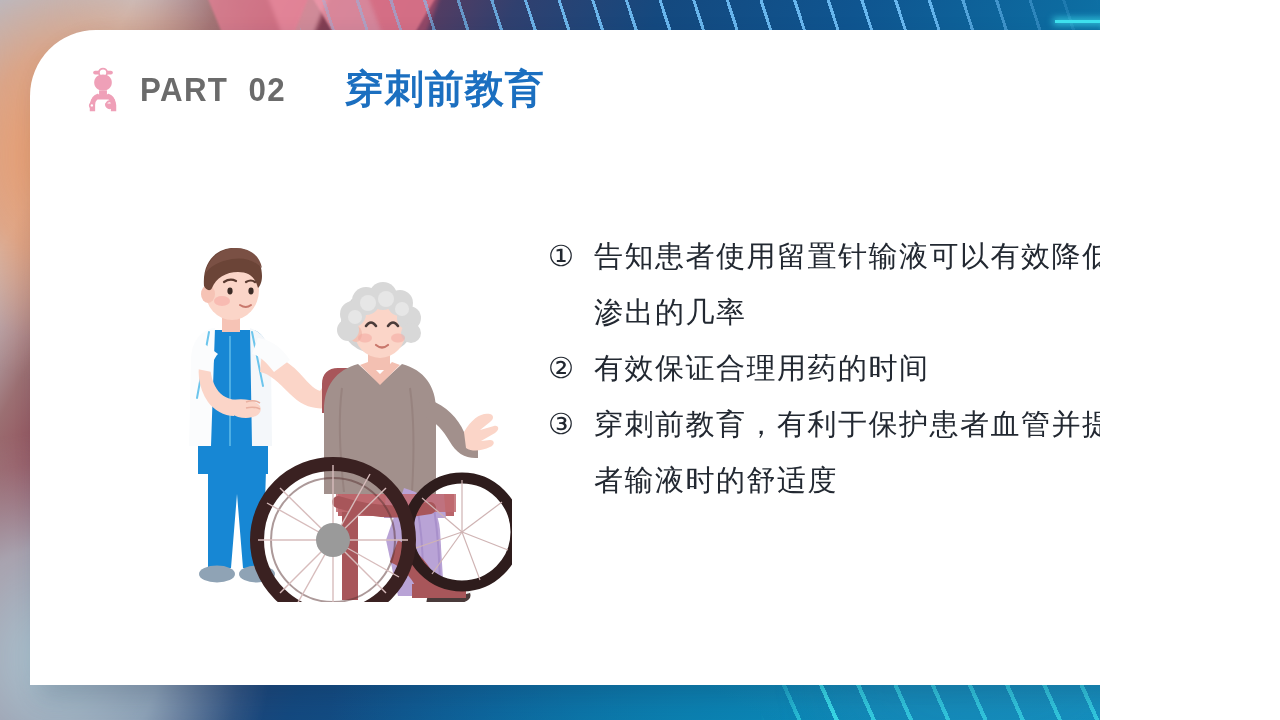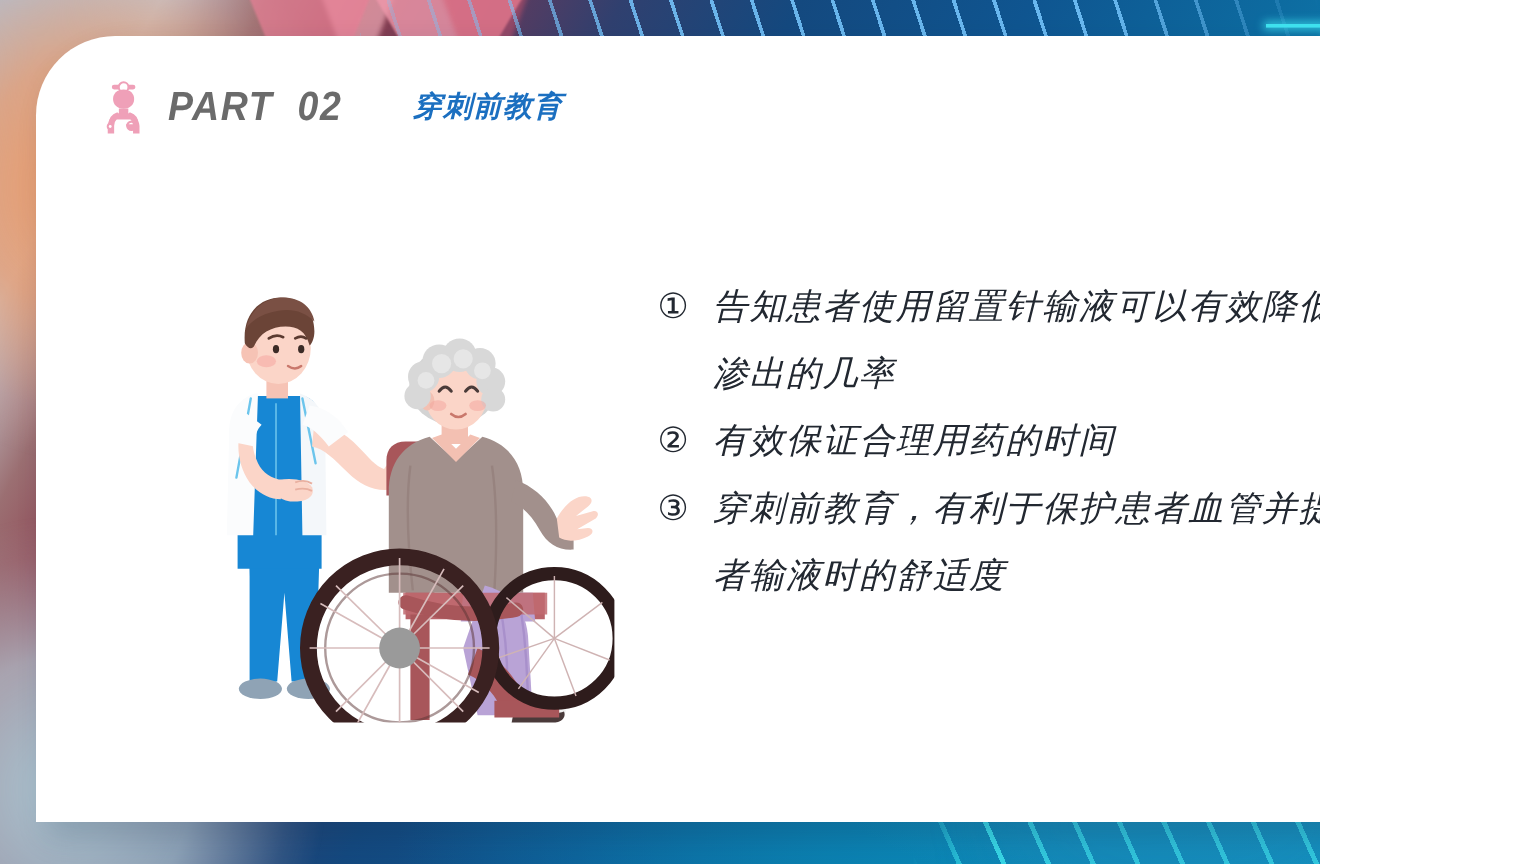--- a/index.html
+++ b/index.html
@@ -10,21 +10,20 @@
     overflow: hidden;
     font-family: "Liberation Sans", "DejaVu Sans", sans-serif;
   }
 
   #slide {
     position: relative;
     width: 1100px;
     height: 720px;
     overflow: hidden;
     background: #4c1d95;
-    font-style: italic;
   }
 
   
   .bg-base {
     position: absolute;
     inset: 0;
     background:
       radial-gradient(ellipse 60% 70% at 88% 62%, #2f9fc4 0%, rgba(47,159,196,0) 62%),
       radial-gradient(ellipse 70% 80% at 72% 100%, #0b86b5 0%, rgba(11,134,181,0) 60%),
       linear-gradient(118deg,
@@ -182,21 +181,21 @@
   .part-label {
     font-size: 34px;
     font-weight: bold;
     letter-spacing: 1.5px;
     color: #6b6b6b;
     transform: scaleX(0.92);
     transform-origin: left center;
     white-space: pre;
   }
   .section-title {
-    font-size: 24px;
+    font-size: 39px;
     font-weight: bold;
     color: #1b6fc0;
     margin-left: 46px;
     letter-spacing: 1px;
     white-space: nowrap;
   }
 
   
   .card-body {
     position: absolute;

